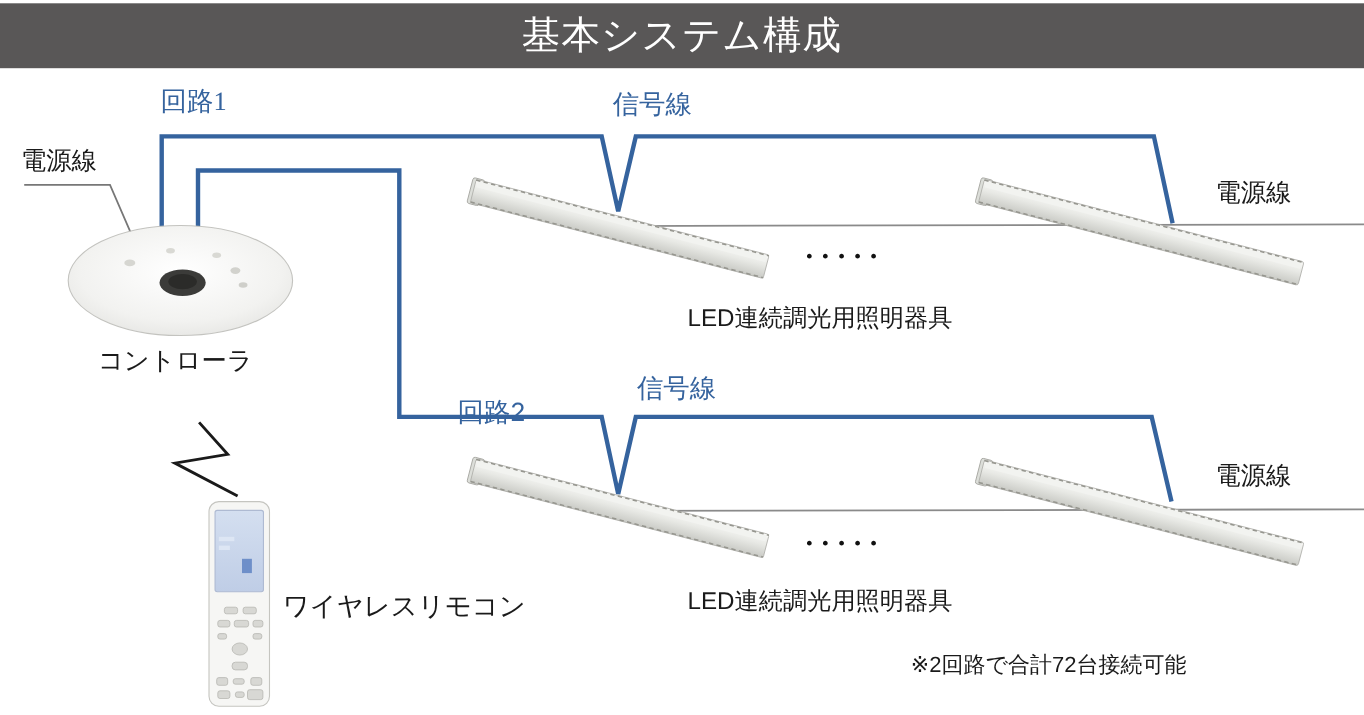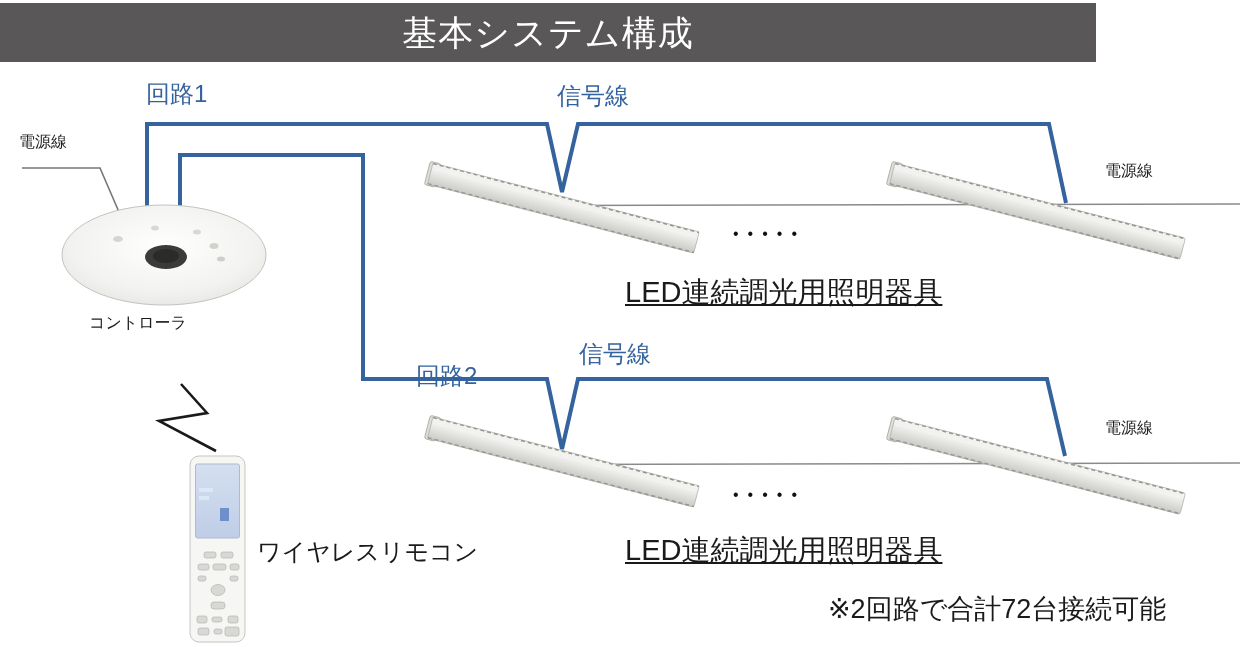--- a/index.html
+++ b/index.html
@@ -2,32 +2,32 @@
 <html style="--accent-blue: #35639E; --title-bg: #595757; --title-text: #FFFFFF; --line-gray: #8A8A8A; --text-black: #1A1A1A;"><head>
 <meta charset="utf-8">
 <style>
   html,body{margin:0;padding:0;background:#fff;}
   .page{
     position:relative;width:1240px;height:650px;background:#fff;overflow:hidden;
     font-family:"Liberation Sans","DejaVu Sans",sans-serif;
     color:var(--text-black,#1a1a1a);
   }
   .title-bar{
-    position:absolute;left:0;top:3px;width:1096px;height:59px;
+    position:absolute;left:0;top:3px;width:1240px;height:59px;
     background:var(--title-bg,#595757);
     display:flex;align-items:center;justify-content:center;
   }
   .title-bar .title{
     color:var(--title-text,#ffffff);font-size:35px;line-height:1;letter-spacing:1px;
   }
-  .lbl{position:absolute;font-size:16px;line-height:1.15;white-space:nowrap;}
+  .lbl{position:absolute;font-size:23px;line-height:1.15;white-space:nowrap;}
   .lbl-blue{position:absolute;font-size:24px;line-height:1.15;white-space:nowrap;color:var(--accent-blue,#35639E);}
-  .lbl-led{font-size:29px;text-decoration:underline;}
+  .lbl-led{font-size:22px;}
   .lbl-remote{font-size:24px;}
-  .lbl-note{font-size:27px;}
+  .lbl-note{font-size:20px;}
   .dots{position:absolute;font-size:16px;line-height:1;letter-spacing:9px;color:#111;}
   svg.diagram{position:absolute;left:0;top:0;}
   .blue-line{stroke:var(--accent-blue,#35639E);stroke-width:4;fill:none;stroke-linejoin:miter;}
   .gray-line{stroke:var(--line-gray,#8a8a8a);stroke-width:1.6;fill:none;}
   .leader-line{stroke:#777;stroke-width:1.6;fill:none;}
   .zigzag{stroke:#1a1a1a;stroke-width:2.6;fill:none;stroke-linejoin:miter;}
 </style>
 </head>
 <body>
 
@@ -125,21 +125,21 @@
         <rect x="22" y="161" width="10" height="5" rx="2"></rect>
         <rect x="38" y="160" width="10" height="7" rx="2"></rect>
         <rect x="8" y="172" width="11" height="7" rx="2"></rect>
         <rect x="24" y="173" width="8" height="5" rx="2"></rect>
         <rect x="35" y="171" width="14" height="9" rx="2"></rect>
       </g>
     </g>
   </svg>
 
   <div class="lbl" style="left:19px;top:133px;">電源線</div>
-  <div class="lbl-blue" style="left:146px;top:80px;">回路1</div>
+  <div class="lbl-blue" style="left:146px;top:80px;font-family:Liberation Serif, serif;">回路1</div>
   <div class="lbl-blue" style="left:557px;top:82px;">信号線</div>
   <div class="lbl" style="left:1105px;top:162px;">電源線</div>
   <div class="lbl" style="left:89px;top:314px;">コントローラ</div>
   <div class="lbl lbl-led" style="left:625px;top:276px;">LED連続調光用照明器具</div>
   <div class="dots" style="left:733px;top:226px;">•••••</div>
   <div class="lbl-blue" style="left:416px;top:338px;margin-top:24px;">回路2</div>
   <div class="lbl-blue" style="left:579px;top:340px;">信号線</div>
   <div class="lbl" style="left:1105px;top:419px;">電源線</div>
   <div class="lbl lbl-led" style="left:625px;top:534px;">LED連続調光用照明器具</div>
   <div class="dots" style="left:733px;top:487px;">•••••</div>

